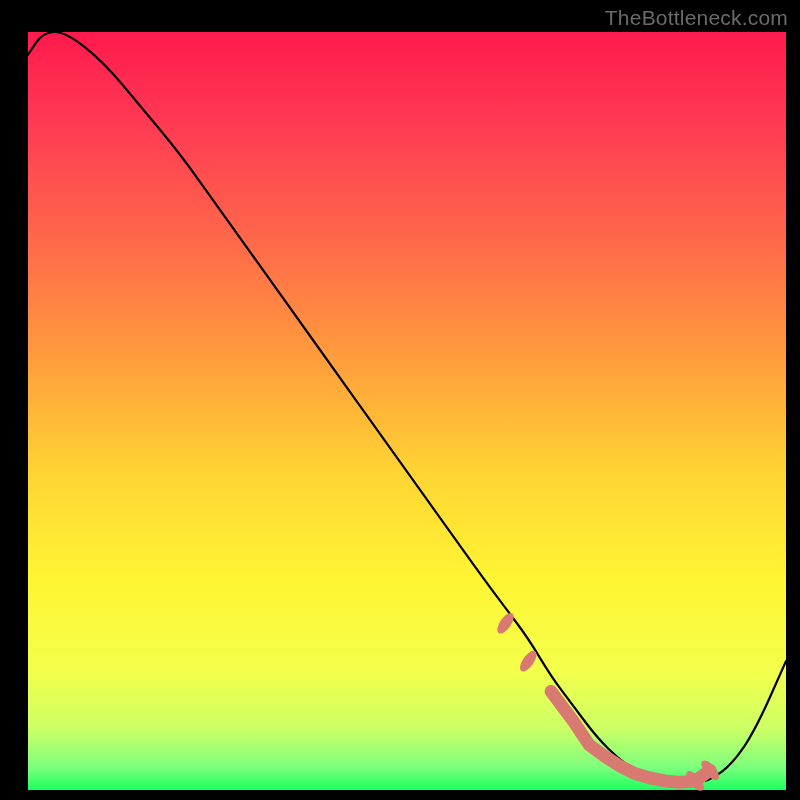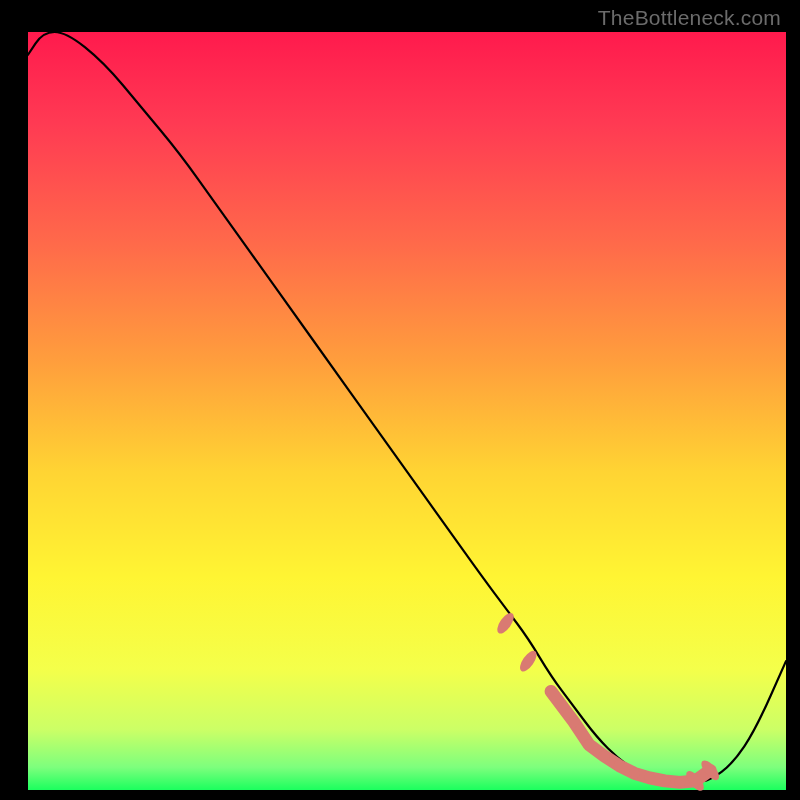--- a/index.html
+++ b/index.html
@@ -13,21 +13,21 @@
   }
   .wrap {
     position: relative;
     width: 800px;
     height: 800px;
     background: #000;
   }
   .watermark {
     position: absolute;
     top: 6px;
-    right: 19px;
+    right: 12px;
     color: #6b6b6b;
     font-size: 21px;
     font-weight: 500;
     letter-spacing: 0.2px;
     z-index: 5;
     margin-left: 47px;
   }
   svg {
     display: block;
   }

